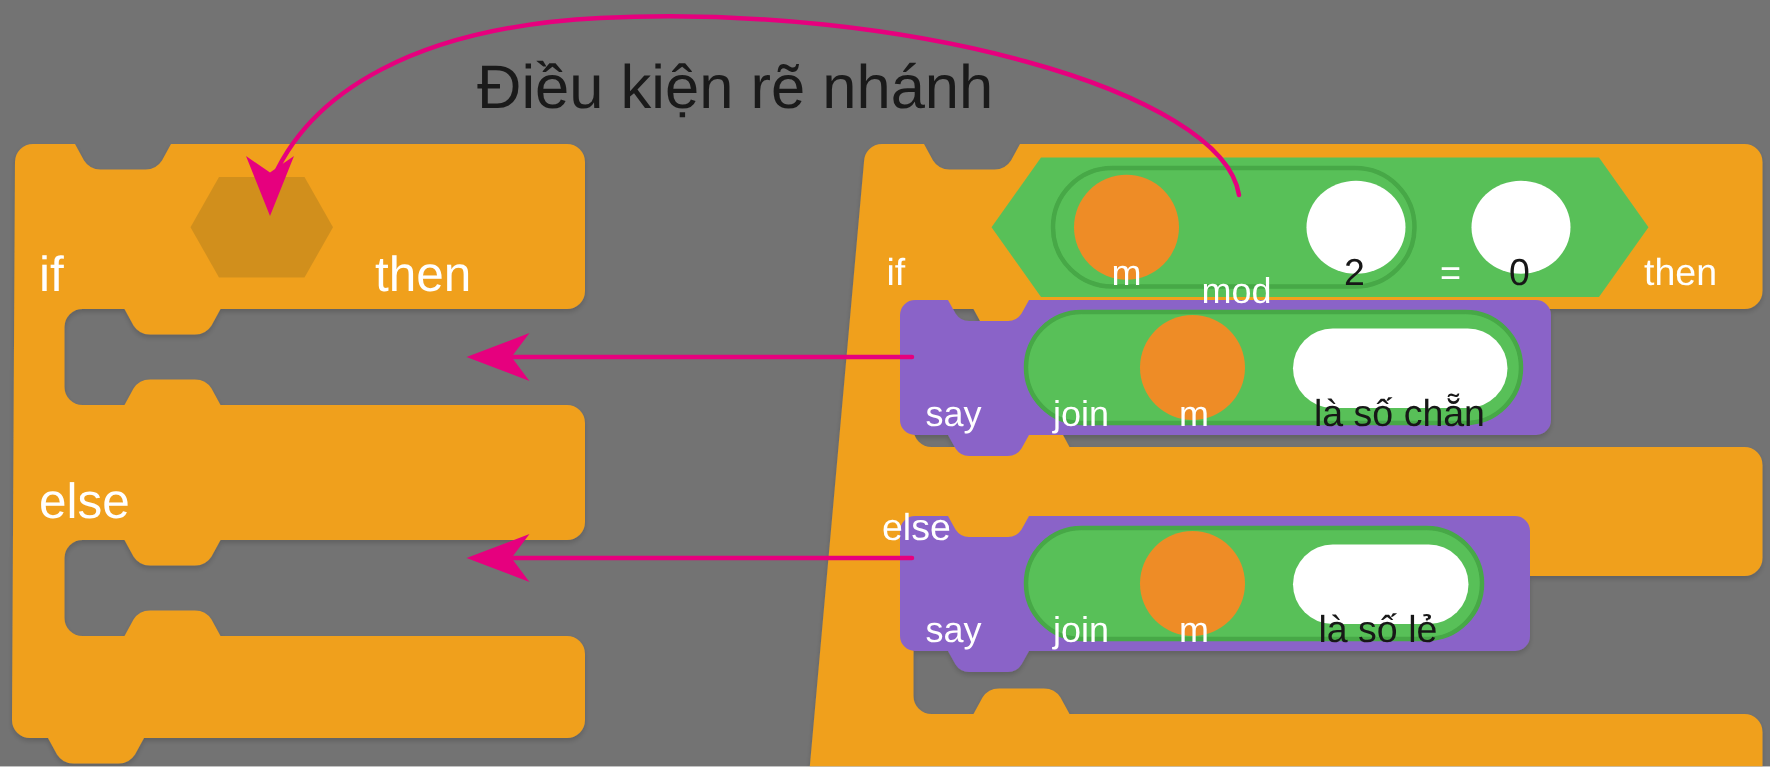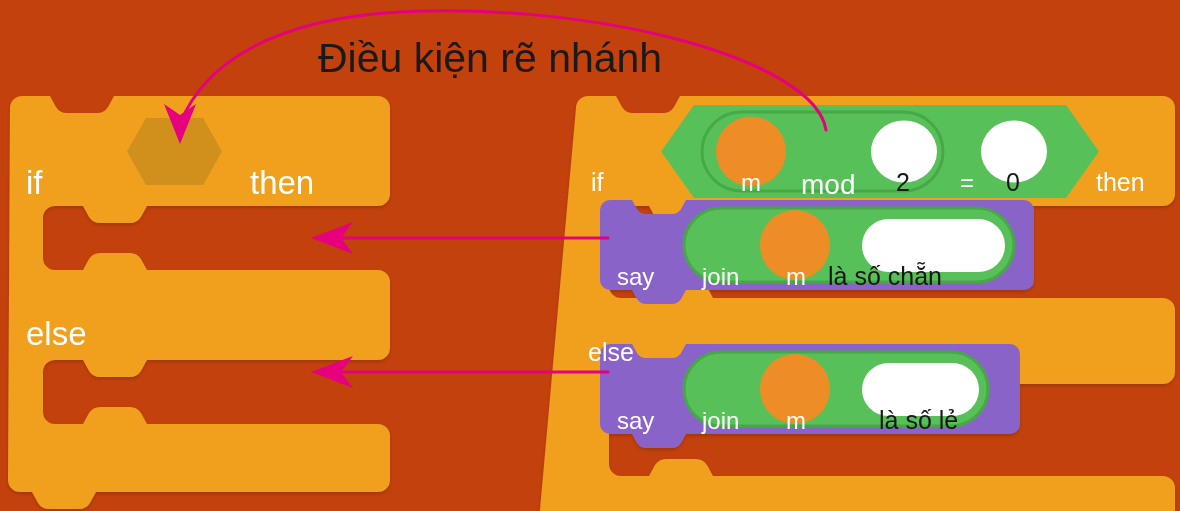--- a/index.html
+++ b/index.html
@@ -7,21 +7,21 @@
     padding: 0;
     background: #ffffff;
   }
   body {
     font-family: "Liberation Sans", sans-serif;
   }
   #stage {
     position: relative;
     width: 1180px;
     height: 511px;
-    background: #c2410c;
+    background: #737373;
     overflow: hidden;
   }
   #stage svg.layer {
     position: absolute;
     left: 0;
     top: 0;
     width: 1180px;
     height: 511px;
   }
   #blocks-layer { z-index: 1; }
@@ -222,28 +222,28 @@
 
   <div class="lbl lbl-white" style="left:26px; top:133px; font-size:33px;">if</div>
   <div class="lbl lbl-white" style="left:250px; top:133px; font-size:33px;">then</div>
   <div class="lbl lbl-white" style="left:26px; top:284px; font-size:33px;">else</div>
 
   <div class="lbl lbl-white" style="left:591px; top:137px; font-size:25px;">if</div>
   <div class="lbl lbl-white" style="left:1096px; top:137px; font-size:25px;">then</div>
   <div class="lbl lbl-white" style="left:588px; top:307px; font-size:25px;">else</div>
 
   <div class="lbl lbl-white" style="left:741px; top:138px; font-size:24px;">m</div>
-  <div class="lbl lbl-white" style="left:801px; top:138px; font-size:28px;">mod</div>
+  <div class="lbl lbl-white" style="left:801px; top:150px; font-size:24px;">mod</div>
   <div class="lbl lbl-black" style="left:896px; top:137px; font-size:25px;">2</div>
   <div class="lbl lbl-white" style="left:960px; top:138px; font-size:24px;">=</div>
   <div class="lbl lbl-black" style="left:1006px; top:137px; font-size:25px;">0</div>
 
   <div class="lbl lbl-white" style="left:617px; top:232px; font-size:24px;">say</div>
   <div class="lbl lbl-white" style="left:702px; top:232px; font-size:24px;">join</div>
   <div class="lbl lbl-white" style="left:786px; top:232px; font-size:24px;">m</div>
-  <div class="lbl lbl-black" style="left:828px; top:231px; font-size:25px;">là số chẵn</div>
+  <div class="lbl lbl-black" style="left:876px; top:231px; font-size:25px;">là số chẵn</div>
 
   <div class="lbl lbl-white" style="left:617px; top:376px; font-size:24px;">say</div>
   <div class="lbl lbl-white" style="left:702px; top:376px; font-size:24px;">join</div>
   <div class="lbl lbl-white" style="left:786px; top:376px; font-size:24px;">m</div>
   <div class="lbl lbl-black" style="left:879px; top:375px; font-size:25px;">là số lẻ</div>
 
 </div>
 
 </body></html>

